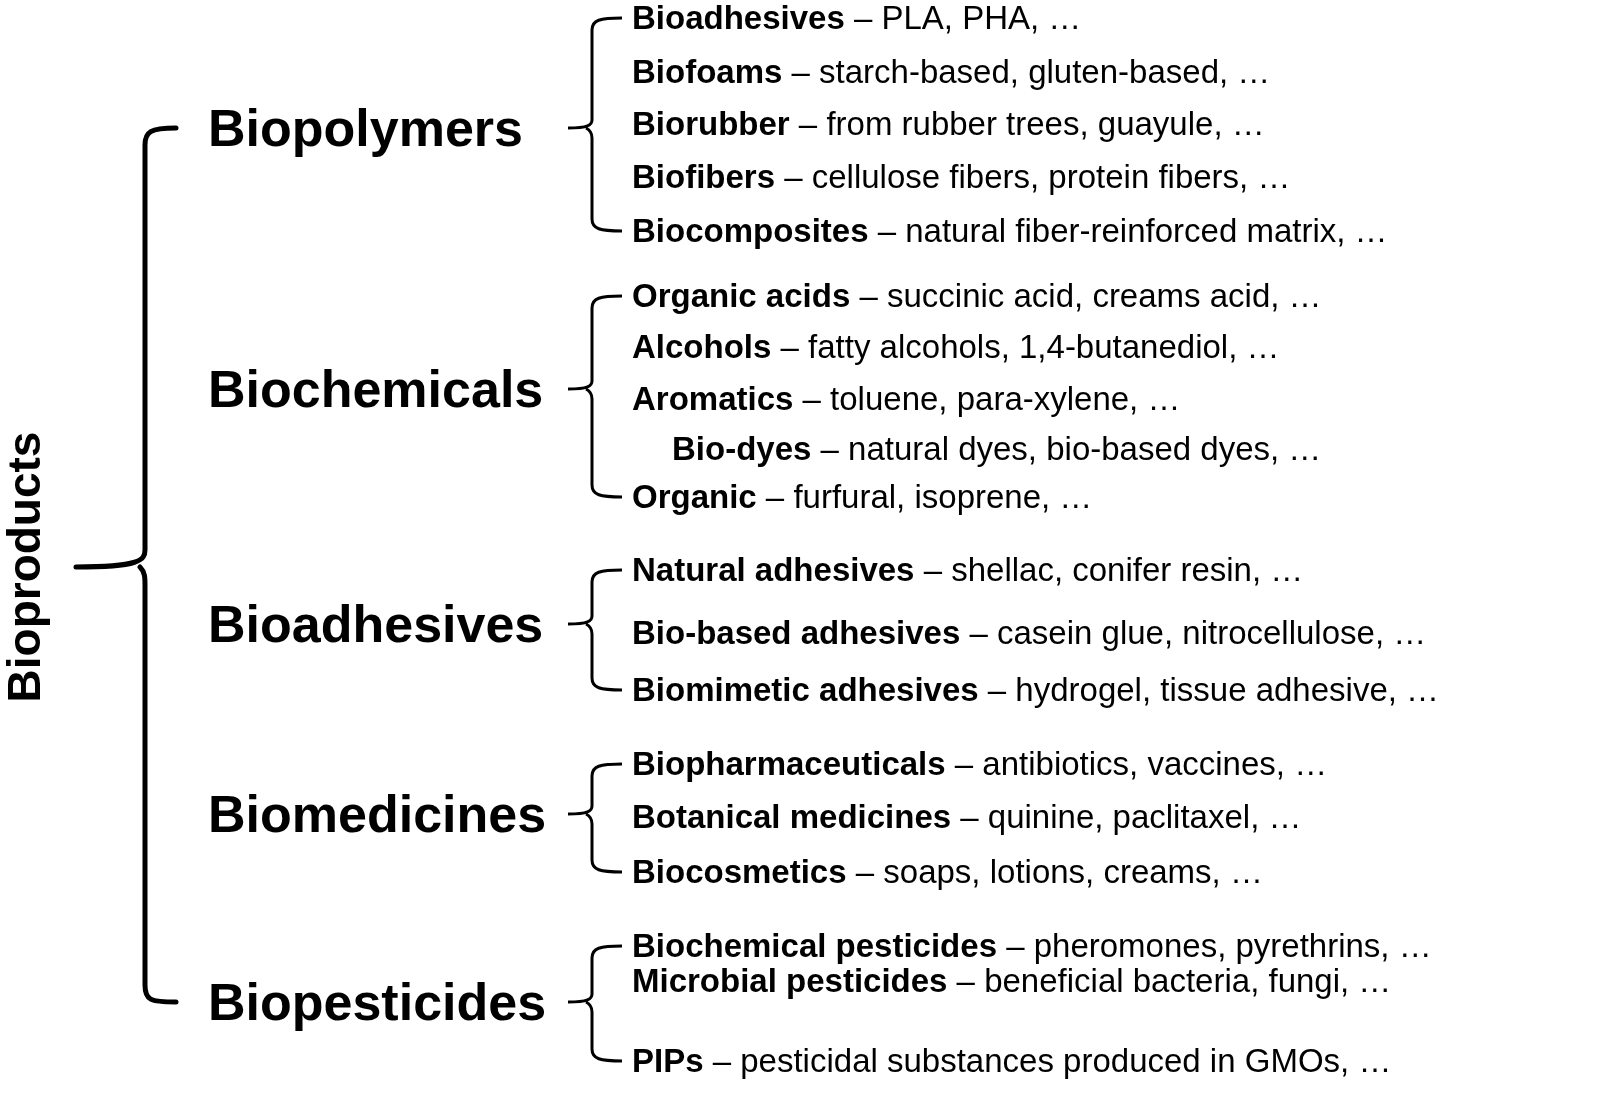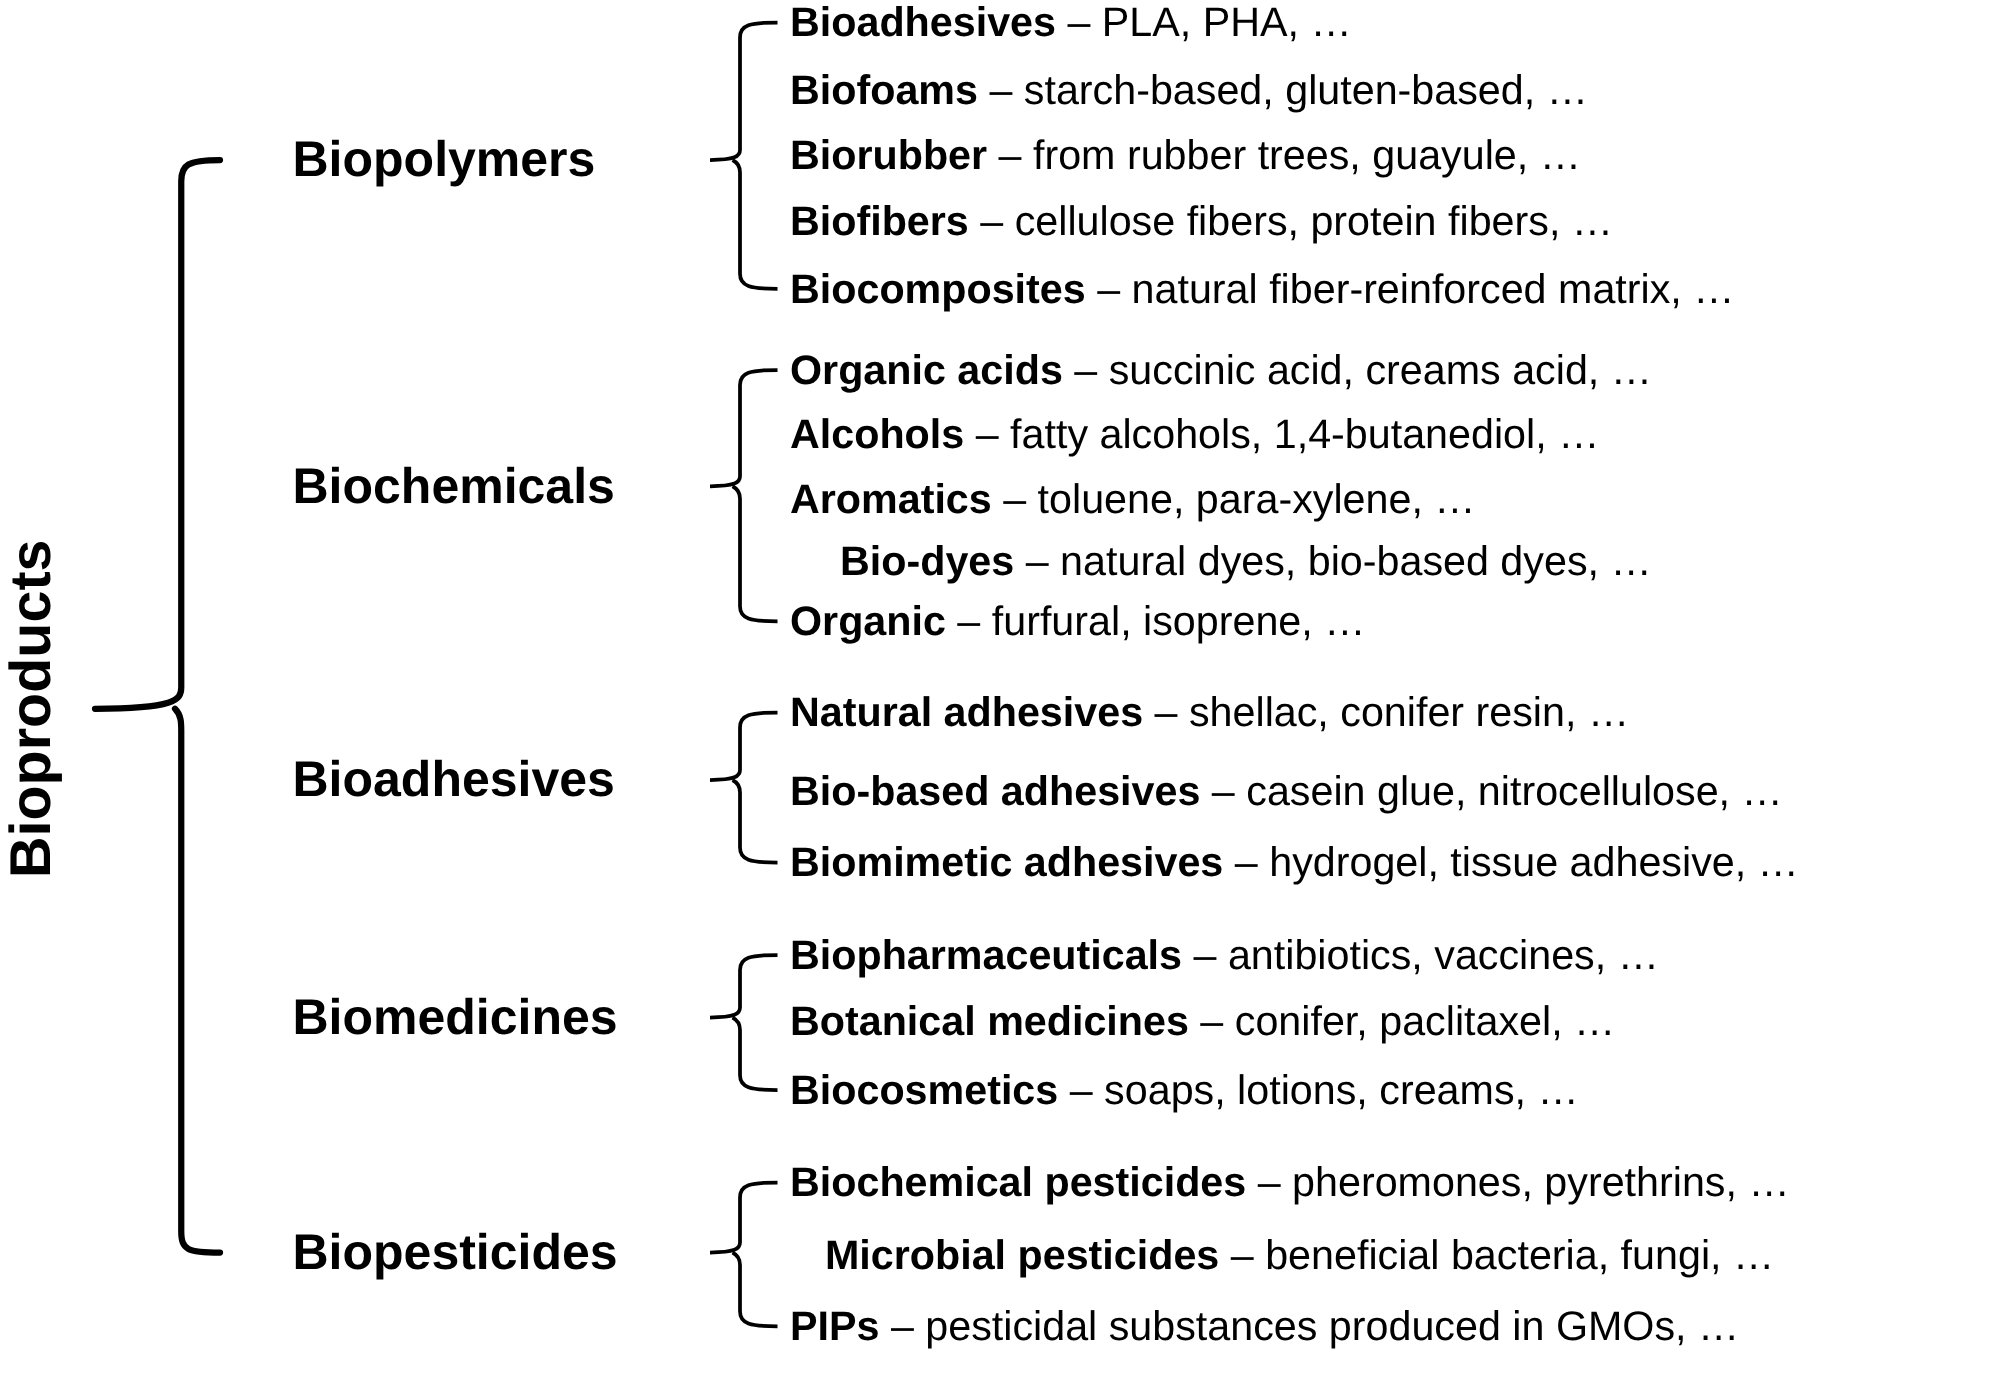--- a/index.html
+++ b/index.html
@@ -6,21 +6,21 @@
   body { width: 1600px; height: 1106px; position: relative; overflow: hidden;
          font-family: "Liberation Sans", sans-serif; color: #000; }
   .root-title {
     position: absolute; left: 24px; top: 567px;
     transform: translate(-50%, -50%) rotate(-90deg);
     transform-origin: center center;
     font-weight: bold; font-size: 46px; white-space: nowrap;
   }
   svg.lines { position: absolute; left: 0; top: 0; width: 1600px; height: 1106px; }
   .cat {
-    position: absolute; left: 234px; font-weight: bold; font-size: 40px;
+    position: absolute; left: 208px; font-weight: bold; font-size: 52px;
     line-height: 50px; height: 50px; white-space: nowrap; transform: translateY(-50%);
   }
   .item {
     position: absolute; left: 632px; font-size: 33px; line-height: 40px; height: 40px;
     white-space: nowrap; transform: translateY(-50%);
   }
   .item .name { font-weight: bold; }
 </style>
 </head>
 <body>
@@ -52,19 +52,19 @@
     <div class="item" style="top: 347px;"><span class="name">Alcohols</span><span> – </span><span>fatty alcohols, 1,4-butanediol, …</span></div>
     <div class="item" style="top: 399px; text-align: right;"><span class="name">Aromatics</span><span> – </span><span>toluene, para-xylene, …</span></div>
     <div class="item" style="top: 449px; margin-left: 40px;"><span class="name">Bio-dyes</span><span> – </span><span>natural dyes, bio-based dyes, …</span></div>
     <div class="item" style="top: 497px;"><span class="name">Organic</span><span> – </span><span>furfural, isoprene, …</span></div>
     <div class="cat" style="top: 624px;">Bioadhesives</div>
     <div class="item" style="top: 570px;"><span class="name">Natural adhesives</span><span> – </span><span>shellac, conifer resin, …</span></div>
     <div class="item" style="top: 633px;"><span class="name">Bio-based adhesives</span><span> – </span><span>casein glue, nitrocellulose, …</span></div>
     <div class="item" style="top: 690px;"><span class="name">Biomimetic adhesives</span><span> – </span><span>hydrogel, tissue adhesive, …</span></div>
     <div class="cat" style="top: 814px; text-align: right;">Biomedicines</div>
     <div class="item" style="top: 764px;"><span class="name">Biopharmaceuticals</span><span> – </span><span>antibiotics, vaccines, …</span></div>
-    <div class="item" style="top: 817px;"><span class="name">Botanical medicines</span><span> – </span><span>conifer, paclitaxel, …</span></div>
+    <div class="item" style="top: 817px;"><span class="name">Botanical medicines</span><span> – </span><span>quinine, paclitaxel, …</span></div>
     <div class="item" style="top: 872px;"><span class="name">Biocosmetics</span><span> – </span><span>soaps, lotions, creams, …</span></div>
     <div class="cat" style="top: 1002px;">Biopesticides</div>
     <div class="item" style="top: 946px;"><span class="name">Biochemical pesticides</span><span> – </span><span>pheromones, pyrethrins, …</span></div>
-    <div class="item" style="top: 1004px; margin-left: 28px;"><span class="name">Microbial pesticides</span><span> – </span><span>beneficial bacteria, fungi, …</span></div>
+    <div class="item" style="top: 981px;"><span class="name">Microbial pesticides</span><span> – </span><span>beneficial bacteria, fungi, …</span></div>
     <div class="item" style="top: 1061px;"><span class="name">PIPs</span><span> – </span><span>pesticidal substances produced in GMOs, …</span></div>
   </div>
 
 </body></html>

